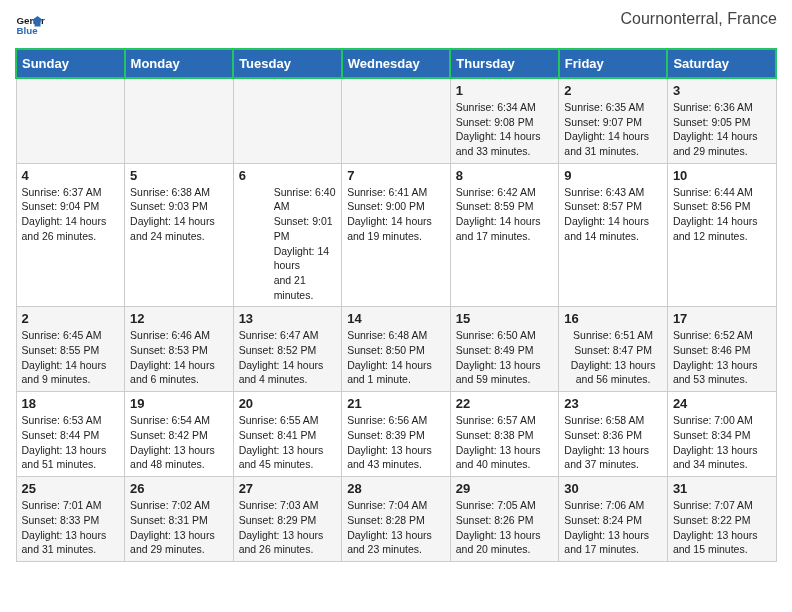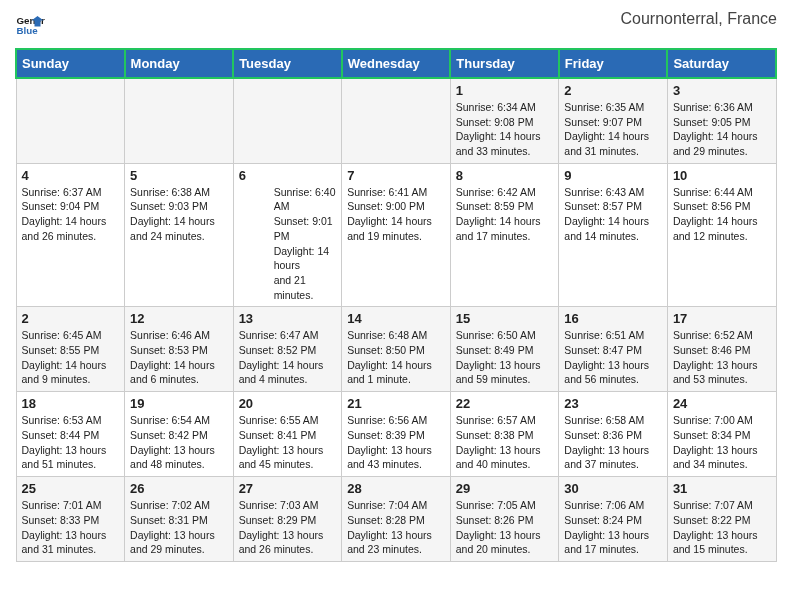--- a/index.html
+++ b/index.html
@@ -219,21 +219,21 @@
         </td>
         <td>
           <span class="day-number">15</span>
           <div class="day-info" style="white-space: pre-line;">Sunrise: 6:50 AM
 Sunset: 8:49 PM
 Daylight: 13 hours
 and 59 minutes.</div>
         </td>
         <td>
           <span class="day-number">16</span>
-          <div class="day-info" style="white-space: pre-line;">Sunrise: 6:51 AM
+          <div class="day-info" style="white-space: pre-line; text-align: center;">Sunrise: 6:51 AM
 Sunset: 8:47 PM
 Daylight: 13 hours
 and 56 minutes.</div>
         </td>
         <td>
           <span class="day-number">17</span>
           <div class="day-info" style="white-space: pre-line;">Sunrise: 6:52 AM
 Sunset: 8:46 PM
 Daylight: 13 hours
 and 53 minutes.</div>

